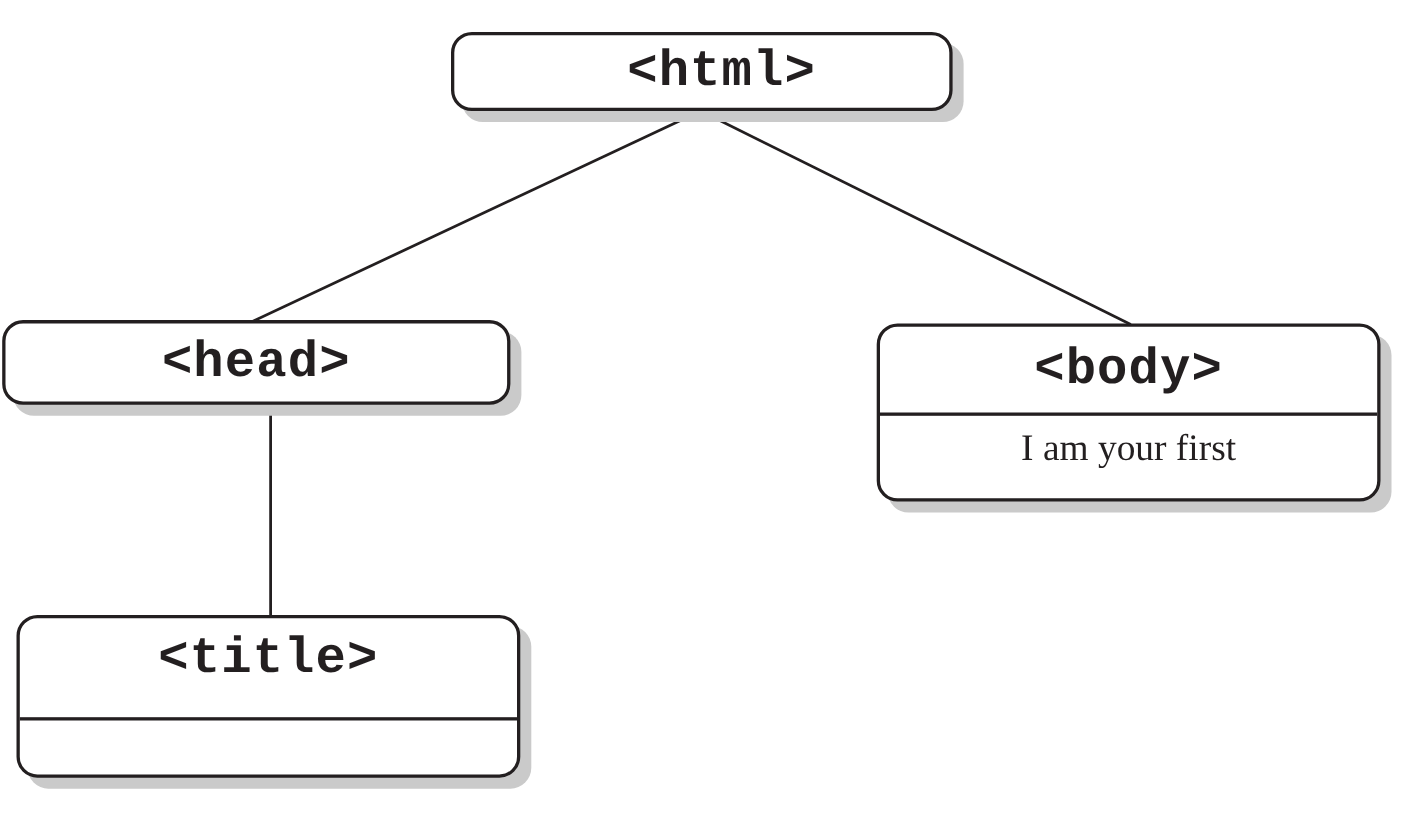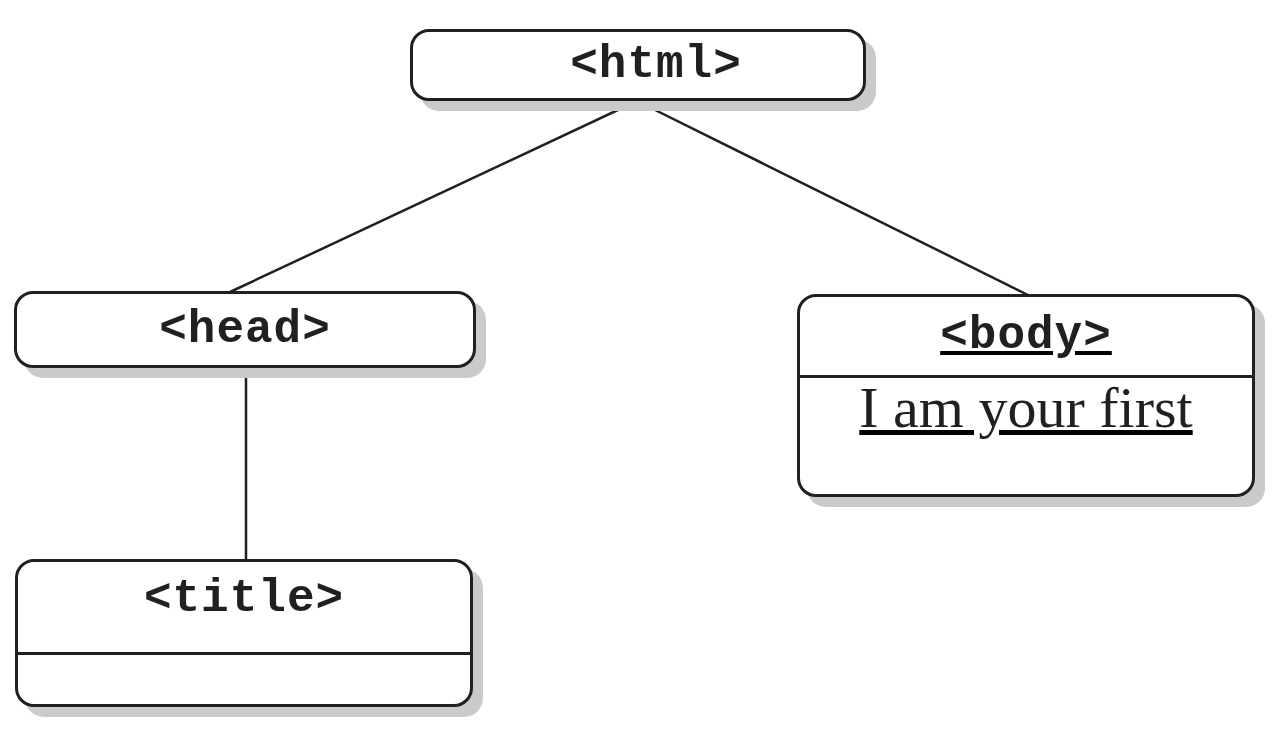--- a/index.html
+++ b/index.html
@@ -53,31 +53,31 @@
     border-top:3px solid var(--ink);
     width:100%;
   }
   .node-content{
     flex:1 1 auto;
     display:flex;
     flex-direction:column;
     align-items:center;
     justify-content:flex-start;
     font-family:"Liberation Serif", serif;
-    font-size:58px;
+    font-size:34px;
     line-height:60px;
     color:var(--ink);
     white-space:nowrap;
   }
   
   .node-html  {left:410px; top:29px;  width:456px; height:72px;padding-left:36px;}
   .node-html  .tag-label{height:66px;}
-  .node-head  {left:14px;  top:291px; width:462px; height:77px;}
+  .node-head  {left:2px;  top:291px; width:462px; height:77px;}
   .node-head  .tag-label{height:71px;}
-  .node-body  {left:797px; top:294px; width:458px; height:203px;text-decoration:underline;}
+  .node-body  {left:797px; top:294px; width:458px; height:162px;}
   .node-body  .tag-label{height:78px;}
   .node-title {left:15px;  top:559px; width:458px; height:148px;gap:16px;}
   .node-title .tag-label{height:74px;}
 </style>
 </head>
 <body>
 
 <div class="stage">
 
   <svg class="connectors" viewBox="0 0 1288 754" xmlns="http://www.w3.org/2000/svg">

